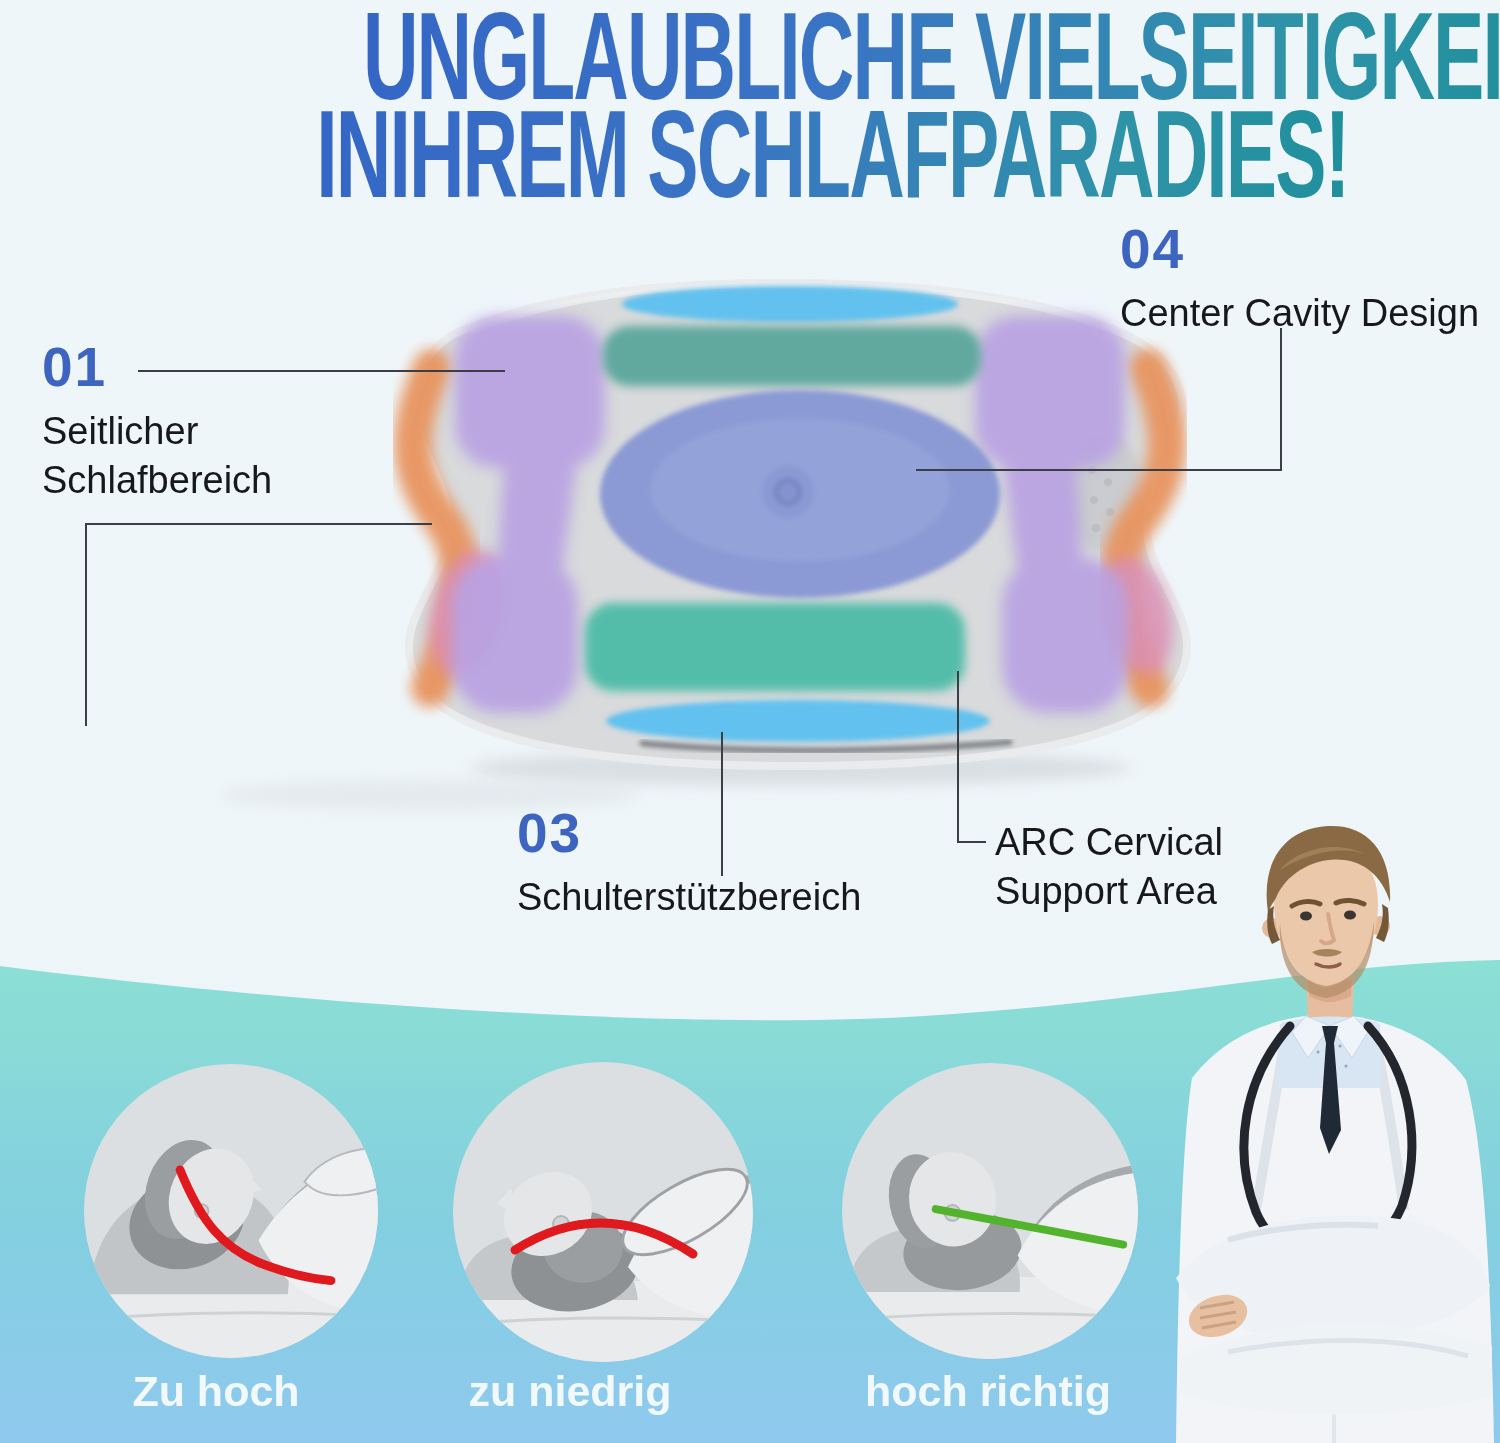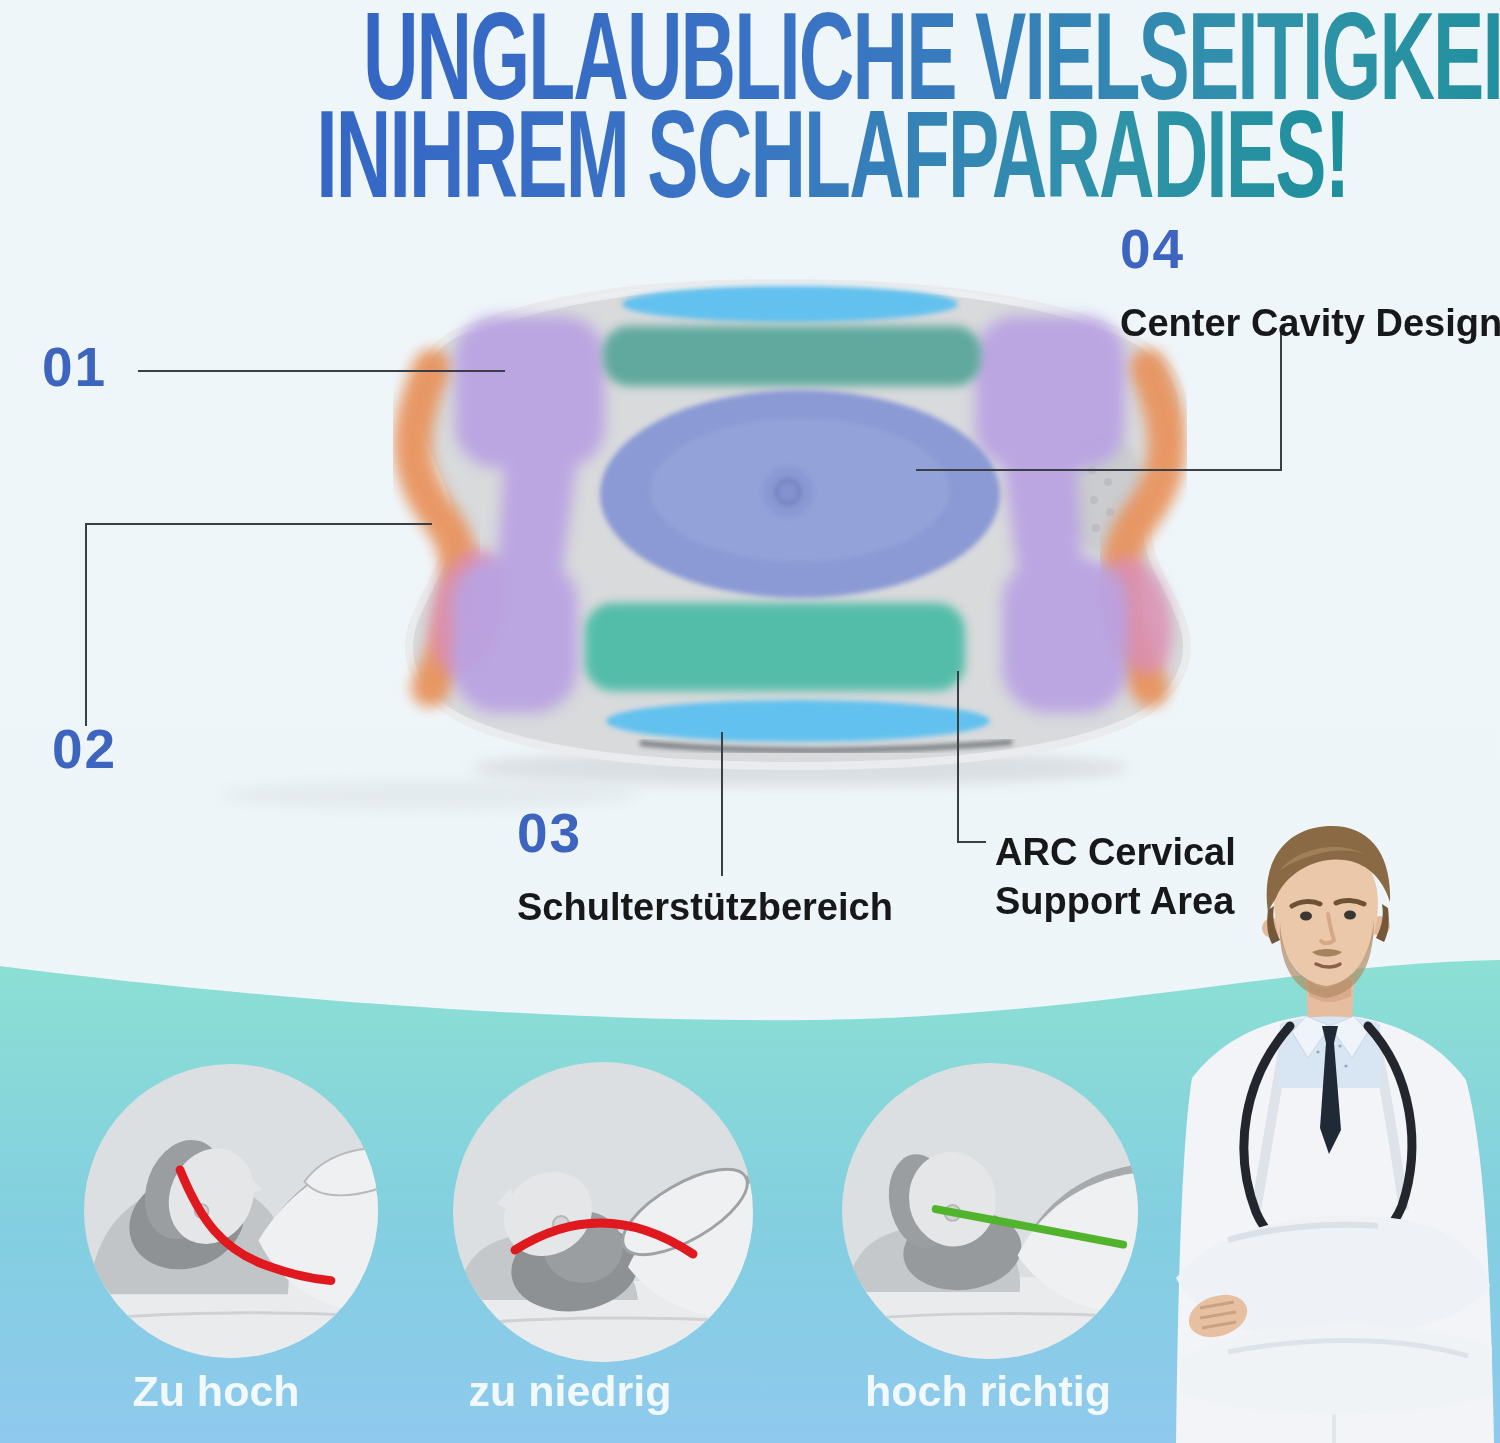--- a/index.html
+++ b/index.html
@@ -21,21 +21,21 @@
       background:linear-gradient(90deg,#3566c5 0%,#3a74c4 40%,#2f93a8 78%,#1f8f9c 100%);
       -webkit-background-clip:text;background-clip:text;
       color:transparent;-webkit-text-fill-color:transparent;
     }
   }
   #title-line1{top:-6px;}
   #title-line2{top:92px;}
   
   .callout{position:absolute;z-index:6;}
   .callout .num{font-size:55px;font-weight:bold;color:#3d64be;line-height:1;letter-spacing:2px;}
-  .callout .lbl{font-size:38px;font-weight:bold;color:#17181a;line-height:1.3;margin-top:22px;}
+  .callout .lbl{font-size:38px;font-weight:normal;color:#17181a;line-height:1.3;margin-top:12px;}
   .nowrap .lbl{white-space:nowrap;}
   #callout-01{left:42px;top:340px;width:250px;}
   #callout-02{left:52px;top:722px;width:360px;}
   #callout-03{left:517px;top:806px;width:420px;}
   #callout-04{left:995px;top:806px;width:250px;}
   #callout-05{left:1120px;top:222px;width:380px;}
   
   .layer{position:absolute;left:0;top:0;pointer-events:none;}
   #wave-svg{z-index:1;}
   #pillow-svg{z-index:4;}
@@ -149,23 +149,23 @@
       <polyline points="138,371 505,371"></polyline>
       <polyline points="432,524 86,524 86,726"></polyline>
       <polyline points="722,732 722,876"></polyline>
       <polyline points="958,671 958,842 986,842"></polyline>
       <polyline points="916,470 1281,470 1281,328"></polyline>
     </g>
   </svg>
 
   <div class="callout" id="callout-01">
     <div class="num">01</div>
+    <div class="lbl">Seitlicher Schlafbereich</div>
   </div>
   <div class="callout" id="callout-02">
-    <div class="num">02</div>
   </div>
   <div class="callout nowrap" id="callout-03">
     <div class="num">03</div>
     <div class="lbl">Schulterstützbereich</div>
   </div>
   <div class="callout" id="callout-04">
     <div class="lbl">ARC Cervical Support Area</div>
   </div>
   <div class="callout nowrap" id="callout-05">
     <div class="num">04</div>

